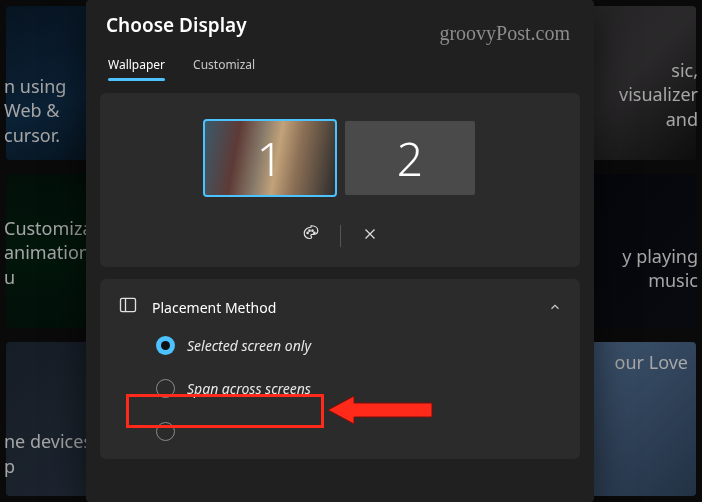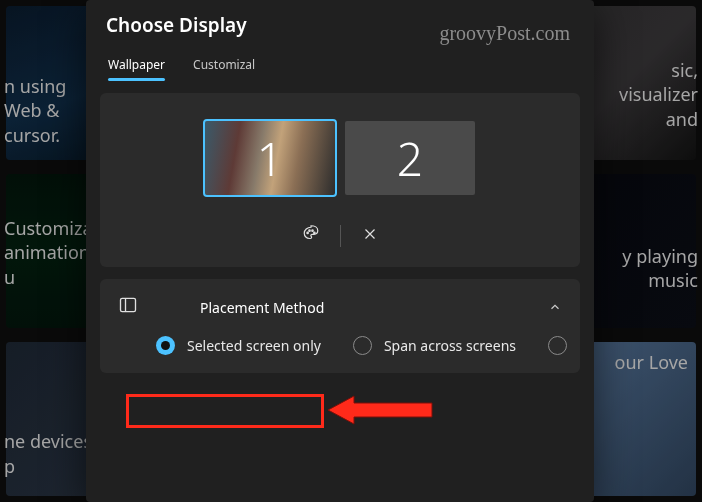--- a/index.html
+++ b/index.html
@@ -67,26 +67,26 @@
   .monactions { display:flex; gap:0; margin-top:24px; align-items:center;}
   .iconbtn { width:58px; height:34px; display:flex; align-items:center; justify-content:center; cursor:pointer;}
   .sep { width:1px; height:22px; background:#555; }
   .iconbtn svg { width:18px; height:18px; stroke:#e0e0e0; fill:none; stroke-width:1.6;}
 
   .section {
     margin:12px 14px 0; background:#2b2b2b; border-radius:6px; padding:4px 0 14px;
   }
   .sectHead { display:flex; align-items:center; gap:14px; padding:12px 18px 10px; cursor:pointer;}
   .sectIcon svg{ width:20px; height:20px; stroke:#e0e0e0; fill:none; stroke-width:1.6;}
-  .sectText { flex:1;margin-left:48px; }
+  .sectText { flex:1; }
   .sectTitle { font-size:14px; color:#fff; }
   .sectSub { font-size:12px; color:#9a9a9a; margin-top:2px;}
   .chev svg{width:14px;height:14px;stroke:#ccc;fill:none;stroke-width:2;}
 
-  .radios { padding:2px 0 0 48px; display:flex; flex-direction:row; gap:16px; font-size:14px;}
+  .radios { padding:2px 0 0 48px; display:flex; flex-direction:column; gap:16px; font-size:14px;font-style:italic;}
   .radio { display:flex; align-items:center; gap:12px; cursor:pointer; width:fit-content; padding:4px 8px;}
   .rcircle { width:19px; height:19px; border-radius:50%; border:1.5px solid #8a8a8a; position:relative; flex-shrink:0;}
   .radio.sel .rcircle { border:none; background:#4cc2ff; }
   .radio.sel .rcircle::after{
     content:""; position:absolute; inset:5px; border-radius:50%; background:#111;
   }
   .radio .rlabel { color:#e8e8e8; }
 
   
   .hlbox {

